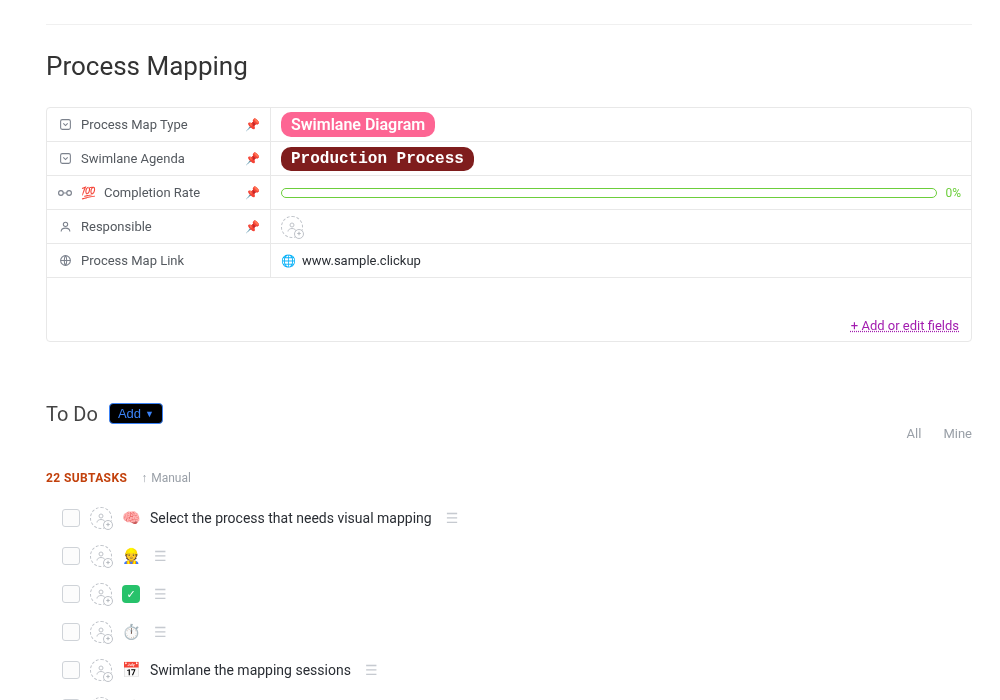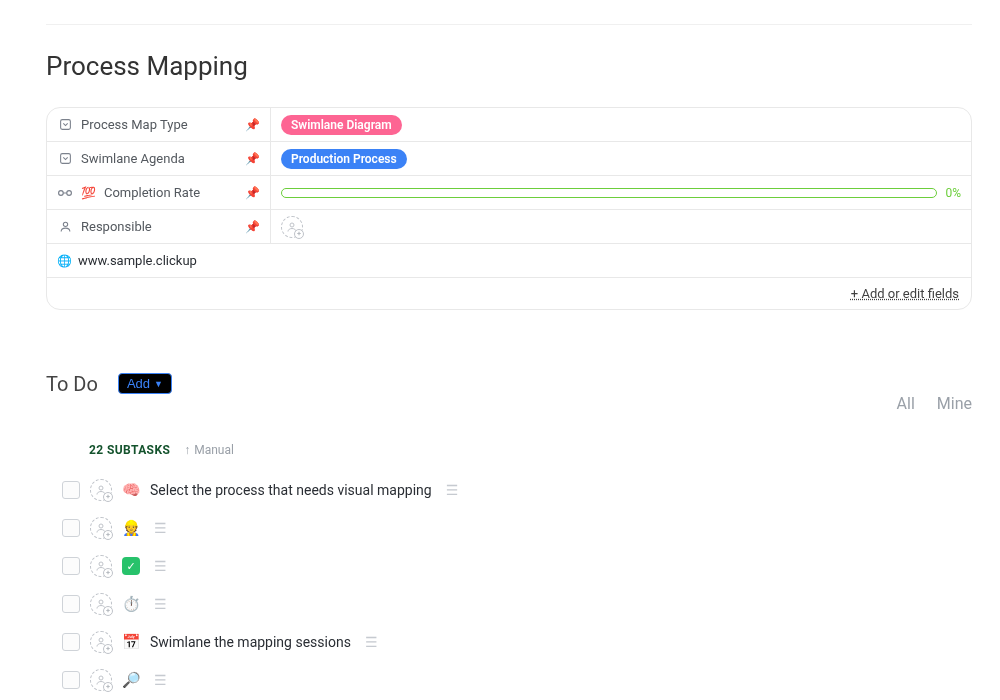--- a/index.html
+++ b/index.html
@@ -16,21 +16,21 @@
   .topline { border-top: 1px solid #f0f0f0; margin: 0 0 26px 0; }
   .title {
     font-size: 26px;
     font-weight: 400;
     color: #333;
     margin-bottom: 26px;
   }
 
   .fields-table {
     border: 1px solid #e8e8e8;
-    border-radius: 14px;
+    border-radius: 4px;
     overflow: hidden;
   }
   .field-row {
     display: flex;
     border-bottom: 1px solid #e8e8e8;
     min-height: 34px;
     align-items: stretch;
   }
   .field-row:last-child { border-bottom: none; }
   .field-label-cell {
@@ -57,65 +57,65 @@
     color: #49a3ff;
     font-size: 12px;
   }
   .field-icon { color: #7c828d; width: 16px; text-align: center; font-size: 13px; display:inline-flex; justify-content:center;}
   .emoji-100 { font-size: 12px; }
   .pill {
     display: inline-block;
     padding: 3px 10px;
     border-radius: 10px;
     color: #fff;
-    font-size: 12px;
+    font-size: 16px;
     font-weight: 600;
   }
   .pill-pink { background: #fd6593; }
-  .pill-blue { background: #3b82f6; }
+  .pill-blue { background: #7f1d1d; font-family: Liberation Mono, monospace; }
   .progress-wrap { display:flex; align-items:center; gap:8px; width:100%; }
   .progress-track {
     flex:1; height:10px; border:1px solid #6cce3b; border-radius:6px; background:#fff;
   }
   .progress-pct { color:#6cce3b; font-size:12px; }
   .assignee-dashed {
     width:22px; height:22px; border:1px dashed #bfc3c9; border-radius:50%;
     display:inline-flex; align-items:center; justify-content:center; position:relative;
   }
   .assignee-dashed svg { width:12px; height:12px; }
   .assignee-dashed .plusdot {
     position:absolute; right:-2px; bottom:-2px; width:10px; height:10px; border-radius:50%;
     background:#fff; border:1px solid #bfc3c9; display:flex; align-items:center; justify-content:center;
     color:#9aa0a8; font-size:8px; line-height:1;
   }
   .globe-icon { color:#7a48d6; font-size:12px; margin-right:6px; }
   .add-fields-row {
     display:flex; justify-content:flex-end; padding:8px 12px; font-size:13px;
   }
-  .add-fields-link { color:#404040; text-decoration: underline dotted; cursor:pointer; }
+  .add-fields-link { color:#a21caf; text-decoration: underline dotted; cursor:pointer;margin-top:32px; }
 
   .section-header {
     display:flex; align-items:center; justify-content:space-between;
     margin-top: 44px;
   }
-  .section-left { display:flex; align-items:center; gap:20px; }
+  .section-left { display:flex; align-items:center; gap:11px; }
   .section-title { font-size:20px; font-weight:400; color:#444; }
   .add-btn {
     border:1px solid #3b82f6; color:#3b82f6; background:#000000; border-radius:4px;
     padding:2px 8px; font-size:13px; display:inline-flex; align-items:center; gap:4px; cursor:pointer;
   }
   .add-btn .caret { font-size:9px; }
-  .filters { display:flex; gap:22px; color:#9aa0a8; font-size:16px;margin-top:40px; }
+  .filters { display:flex; gap:22px; color:#9aa0a8; font-size:13px;margin-top:40px; }
   .filters span { cursor:pointer; }
 
   .subheader {
     display:flex; align-items:center; gap:14px; margin-top:30px; color:#54595f;
     font-size:12px;
   }
-  .subheader .count { font-weight:700; letter-spacing:0.4px; color:#14532d;margin-left:43px; }
+  .subheader .count { font-weight:700; letter-spacing:0.4px; color:#c2410c; }
   .manual { color:#9aa0a8; display:flex; align-items:center; gap:4px; }
   .manual .arrow { font-size:12px; }
 
   .tasks { margin-top:22px; display:flex; flex-direction:column; gap:16px; }
   .task-row {
     display:flex; align-items:center; gap:10px; padding-left:16px;
   }
   .checkbox {
     width:18px; height:18px; border:1px solid #cfd3d8; border-radius:3px; background:#fcfcfc; cursor:pointer;
   }
@@ -205,20 +205,29 @@
           <svg viewBox="0 0 24 24" fill="none" stroke="#bfc3c9" stroke-width="2">
               <circle cx="12" cy="8" r="4"></circle>
               <path d="M4 21c0-4 4-6 8-6s8 2 8 6"></path>
             </svg>
           <span class="plusdot">+</span>
         </span>
       </div>
     </div>
 
     <div class="field-row">
+      <div class="field-label-cell">
+        <span class="field-icon">
+          <svg width="13" height="13" viewBox="0 0 24 24" fill="none" stroke="#7c828d" stroke-width="2">
+              <circle cx="12" cy="12" r="9"></circle>
+              <path d="M3 12h18M12 3c3 3 3 15 0 18M12 3c-3 3-3 15 0 18"></path>
+            </svg>
+        </span>
+        <span>Process Map Link</span>
+      </div>
       <div class="field-value-cell">
         <span class="globe-icon">🌐</span>
         <span>www.sample.clickup</span>
       </div>
     </div>
 
     <div class="add-fields-row">
       <span class="add-fields-link">+ Add or edit fields</span>
     </div>
   </div>

